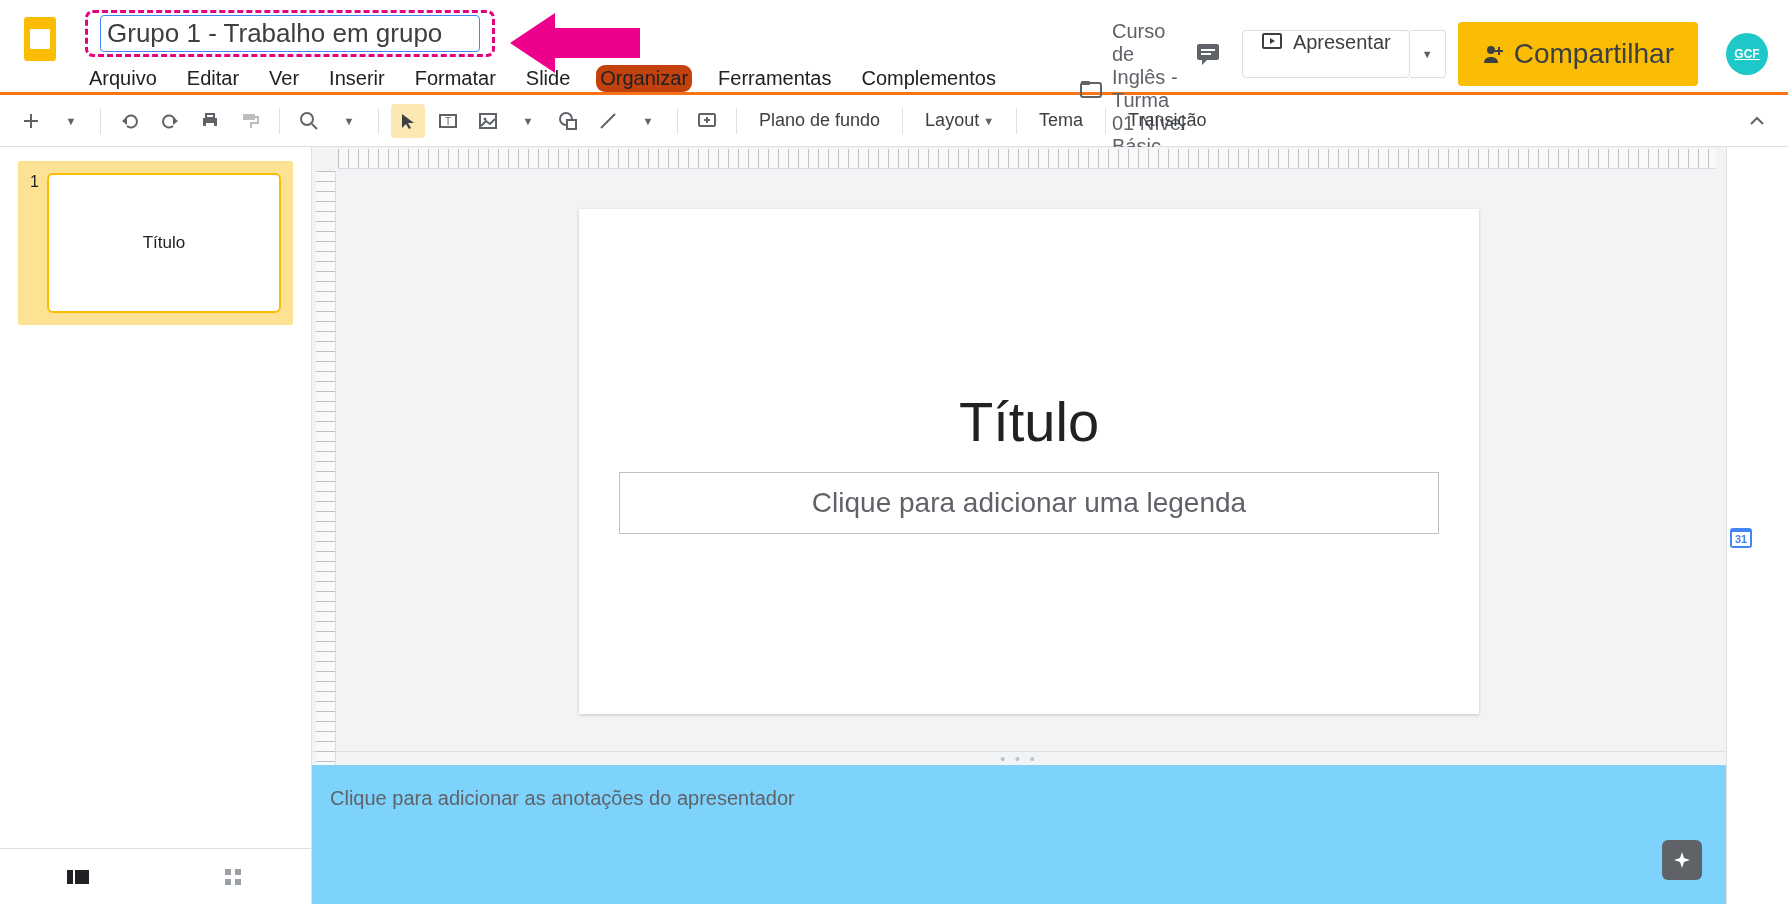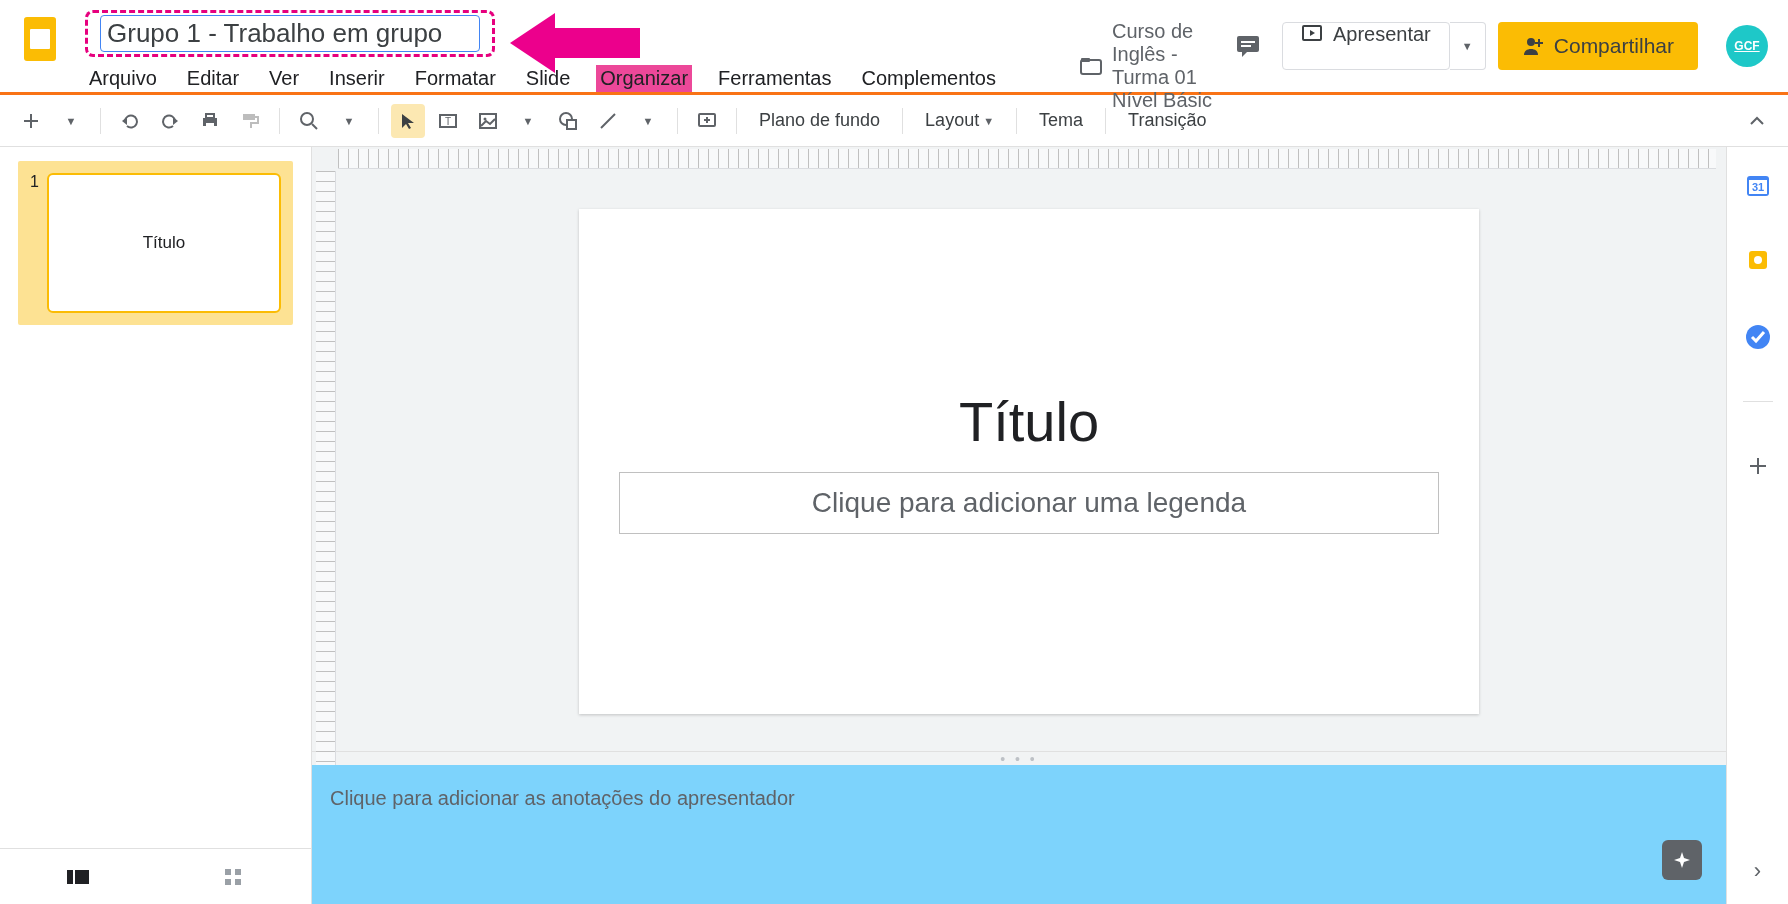--- a/index.html
+++ b/index.html
@@ -6,30 +6,30 @@
 body { width: 1788px; height: 904px; background: #fff; overflow: hidden; position: relative; }
 
 
 .header { display: flex; align-items: flex-start; padding: 10px 20px 16px 20px; height: 95px; border-bottom: 3px solid #f97316; }
 .logo { width: 40px; height: 55px; margin-top: 5px; margin-right: 25px; }
 .title-area { flex: 0 0 auto; }
 .doc-title-box { border: 3px dashed #e6007e; border-radius: 8px; padding: 2px 12px; display: inline-block; }
 .doc-title-box input { font-size: 26px; border: 1px solid #4285f4; border-radius: 4px; padding: 2px 6px; width: 380px; color: #3c4043; }
 .menus { display: flex; gap: 22px; margin-top: 8px; font-size: 20px; color: #202124; }
 .menus span { cursor: pointer; padding: 2px 4px; }
-.menus span.hl { background: #ec4899; }
+.menus span.hl { background: #c2410c; border-radius: 9px; }
 
 .addl { display:flex; align-items:center; margin-left: 80px; margin-top:10px; font-size:20px; color:#5f6368; gap:10px;}
 .addl svg{flex:0 0 auto;}
 
 .header-right { margin-left: auto; display: flex; align-items: center; gap: 12px; margin-top:12px; }
 .chat-btn { width:44px; height:44px; border-radius:50%; display:flex; align-items:center; justify-content:center; background:#fff; border:none; cursor:pointer; }
 .present-btn { display:flex; align-items:flex-start; gap:10px; border:1px solid #dadce0; border-radius:4px; height:48px; padding:0 18px; font-size:20px; color:#3c4043; background:#fff; cursor:pointer; }
 .present-dd { border:1px solid #dadce0; border-left:none; border-radius:0 4px 4px 0; width:36px; height:48px; display:flex; align-items:center; justify-content:center; background:#fff; cursor:pointer; margin-left:-12px;}
-.share-btn { display:flex; align-items:center; gap:10px; background:#fbbc04; border:none; border-radius:4px; height:48px; padding:0 24px; font-size:21px; font-weight:500; color:#3c4043; cursor:pointer; }
+.share-btn { display:flex; align-items:center; gap:10px; background:#fbbc04; border:none; border-radius:4px; height:64px; padding:0 24px; font-size:28px; font-weight:500; color:#3c4043; cursor:pointer; }
 .avatar { width:42px; height:42px; border-radius:50%; background:#1ec8c8; color:#fff; display:flex; align-items:center; justify-content:center; font-size:12px; font-weight:bold; margin-left:16px;text-decoration:underline; }
 
 
 .pink-arrow { position:absolute; left:510px; top:8px; }
 
 
 .toolbar { height:52px; border-bottom:1px solid #e0e0e0; display:flex; align-items:center; padding:0 14px; gap:6px; }
 .tb-btn { height:34px; min-width:34px; display:flex; align-items:center; justify-content:center; border:none; background:transparent; cursor:pointer; color:#5f6368; border-radius:4px; padding:0 4px; }
 .tb-btn.hl { background:#fce8b2; }
 .tb-sep { width:1px; height:26px; background:#e0e0e0; margin:0 6px; }
@@ -52,21 +52,21 @@
 .slide { width:900px; height:505px; background:#fff; box-shadow:0 1px 3px rgba(0,0,0,.2); display:flex; flex-direction:column; align-items:center; justify-content:center; gap:18px; }
 .slide-title { font-size:56px; color:#202124; }
 .slide-sub { width:820px; border:1px solid #c0c0c0; padding:14px; text-align:center; font-size:28px; color:#5f6368; }
 
 .splitter { height:14px; background:#f1f3f4; display:flex; align-items:center; justify-content:center; color:#bdc1c6; font-size:14px; letter-spacing:3px; border-top:1px solid #e0e0e0;}
 .notes { height:139px; background:#7dd3fc; padding:22px 18px; position:relative;}
 .notes-text { font-size:20px; color:#5f6368; }
 .explore { position:absolute; right:24px; bottom:24px; width:40px; height:40px; background:#5f6368; border-radius:6px; display:flex; align-items:center; justify-content:center; }
 
 
-.sidepanel { width:62px; border-left:1px solid #e0e0e0; display:flex; flex-direction:column; align-items:center; padding-top:22px; gap:44px; }
+.sidepanel { width:62px; border-left:1px solid #e0e0e0; display:flex; flex-direction:row; align-items:center; padding-top:22px; gap:44px; }
 .sp-icon { width:32px; height:32px; border-radius:6px; display:flex; align-items:center; justify-content:center; cursor:pointer; }
 .sp-divider { width:30px; height:1px; background:#e0e0e0; margin:4px 0; }
 .sp-arrow { margin-top:auto; margin-bottom:20px; color:#5f6368; font-size:22px;}
 
 </style>
 </head>
 <body>
 
 <div class="header">
   <div class="logo">

